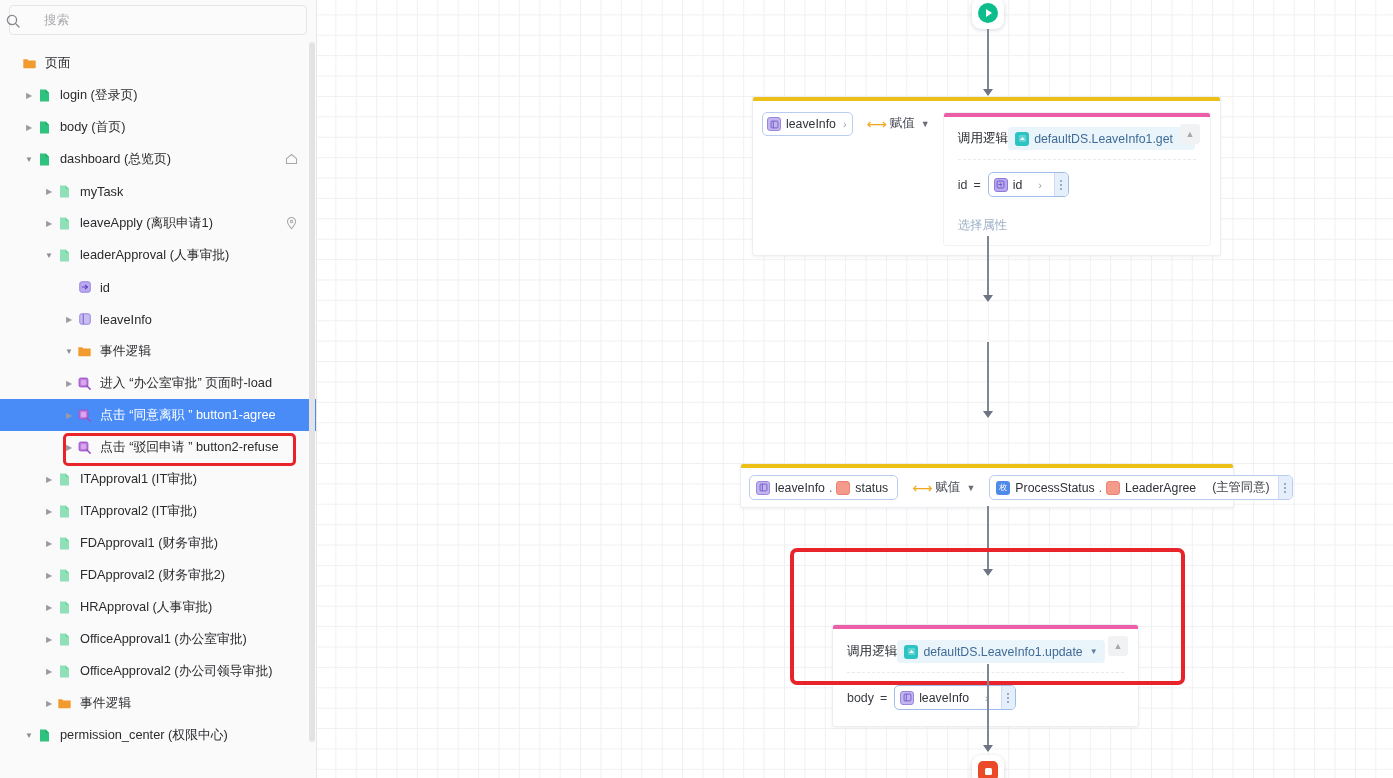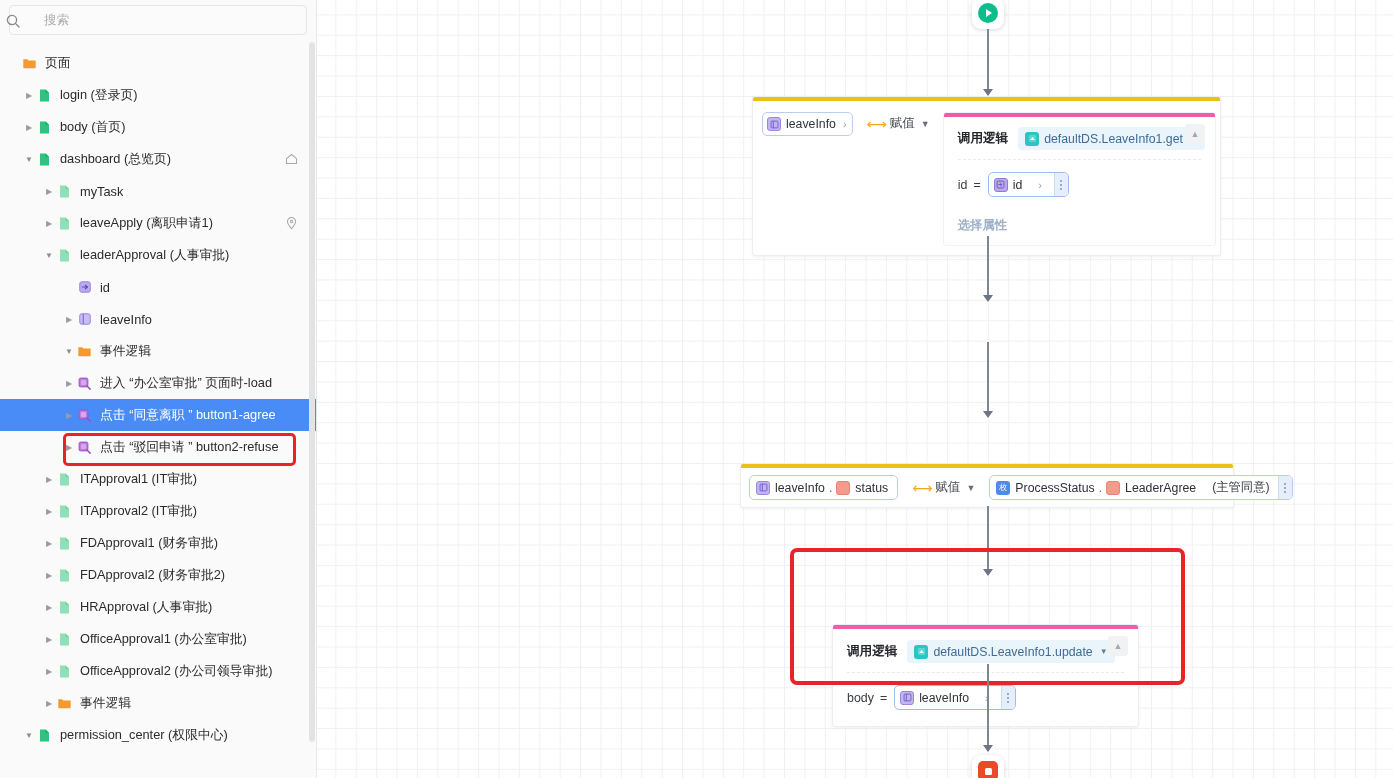--- a/index.html
+++ b/index.html
@@ -207,21 +207,21 @@
     border: 1px solid #f1f2f4;
     border-radius: 3px;
     background: #ffffff;
     position: relative;
   }
   .logic-bar { height: 4px; background: #ec5fa8; border-radius: 2px 2px 0 0; }
   .logic-head {
     display: flex; align-items: center;
     padding: 10px 10px 9px 14px;
   }
-  .logic-label { font-size: 12.6px; color: #23252b; font-weight: 700; margin-right: 10px; white-space: nowrap; }
+  .logic-label { font-size: 12.6px; color: #23252b; font-weight: 400; margin-right: 0; white-space: nowrap; }
   .logic-select {
     display: inline-flex; align-items: center;
     background: #eaf4fb;
     border-radius: 4px;
     height: 23px;
     padding: 0 7px;
     font-size: 12.3px;
     color: #3f6b96;
     white-space: nowrap;
   }
@@ -259,21 +259,20 @@
     border-left: 1px solid #cfdcf2;
     border-radius: 0 4px 4px 0;
     display: flex; flex-direction: column; align-items: center; justify-content: center;
     gap: 2px;
   }
   .kebab i { width: 2px; height: 2px; background: #7e93b4; border-radius: 50%; display:block;}
   .logic-footer {
     padding: 8px 14px 11px 14px;
     font-size: 12.3px;
     color: #9eb0c6;
-    font-weight: bold;
   }
 
   
   .flat-body { display: flex; align-items: center; padding: 7px 8px; }
   .chip-multi {
     display: inline-flex; align-items: center;
     height: 25px;
     border: 1px solid #b9cdf0;
     border-radius: 5px;
     background: #ffffff;

